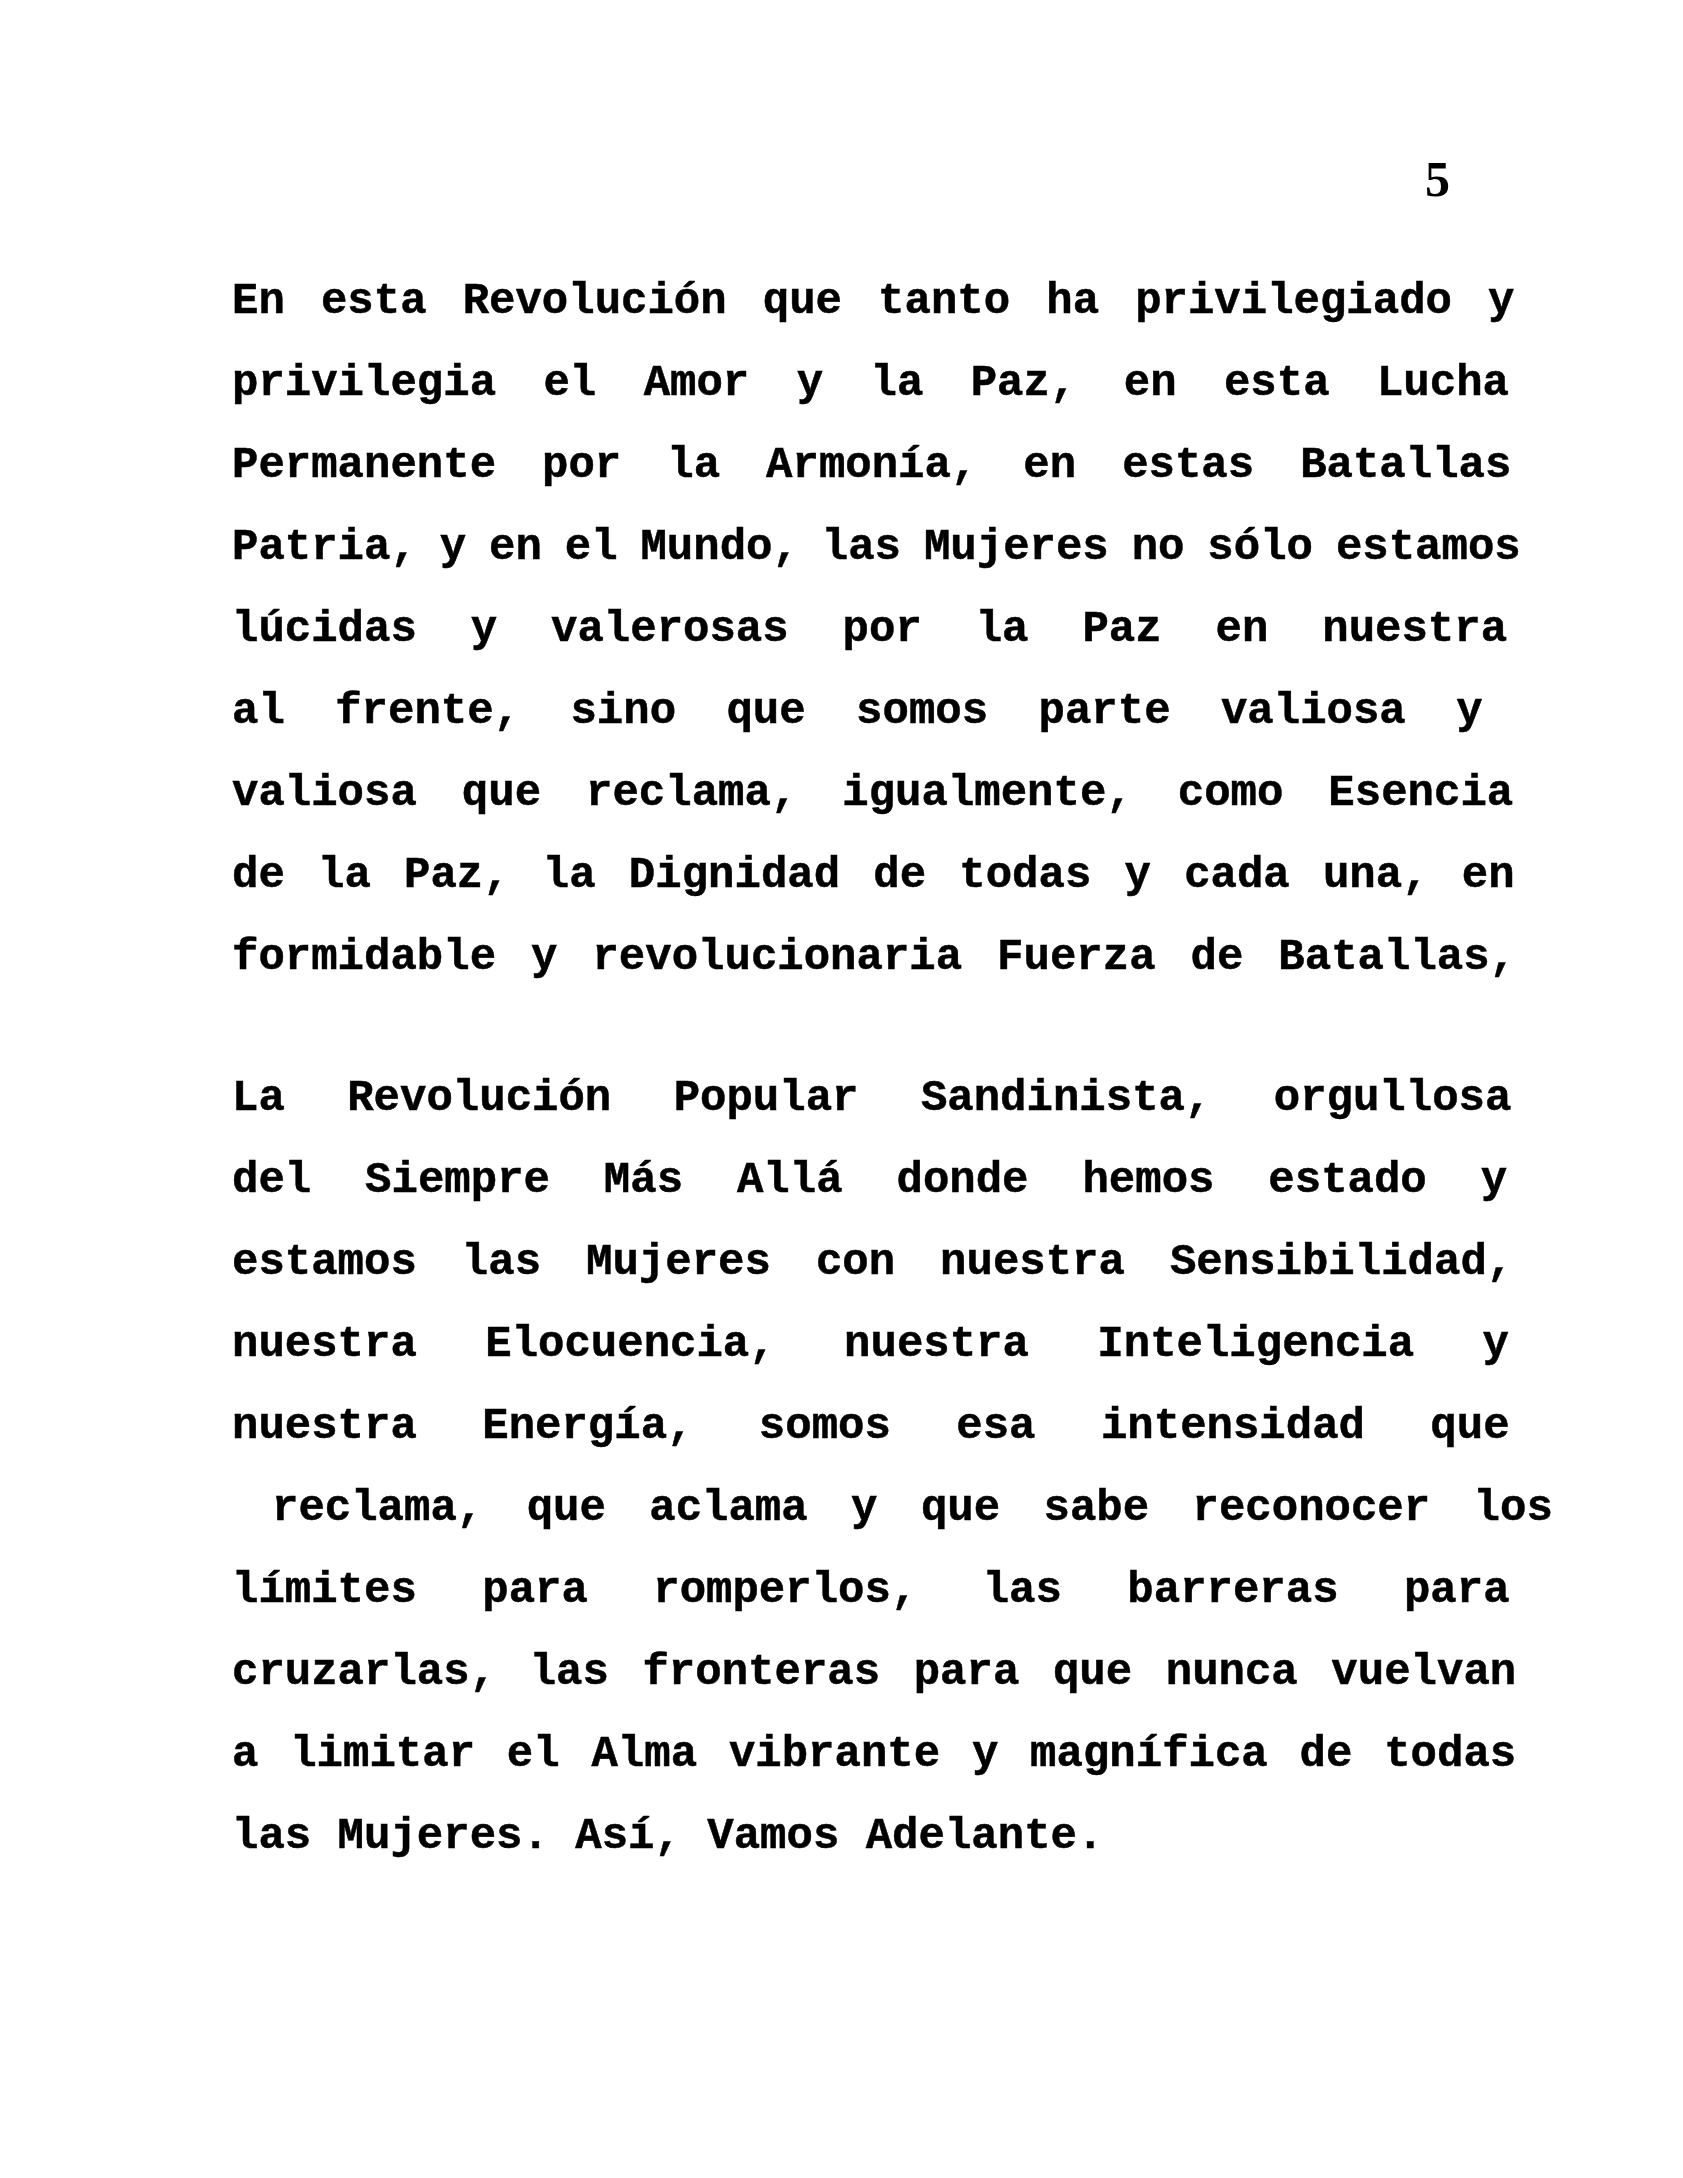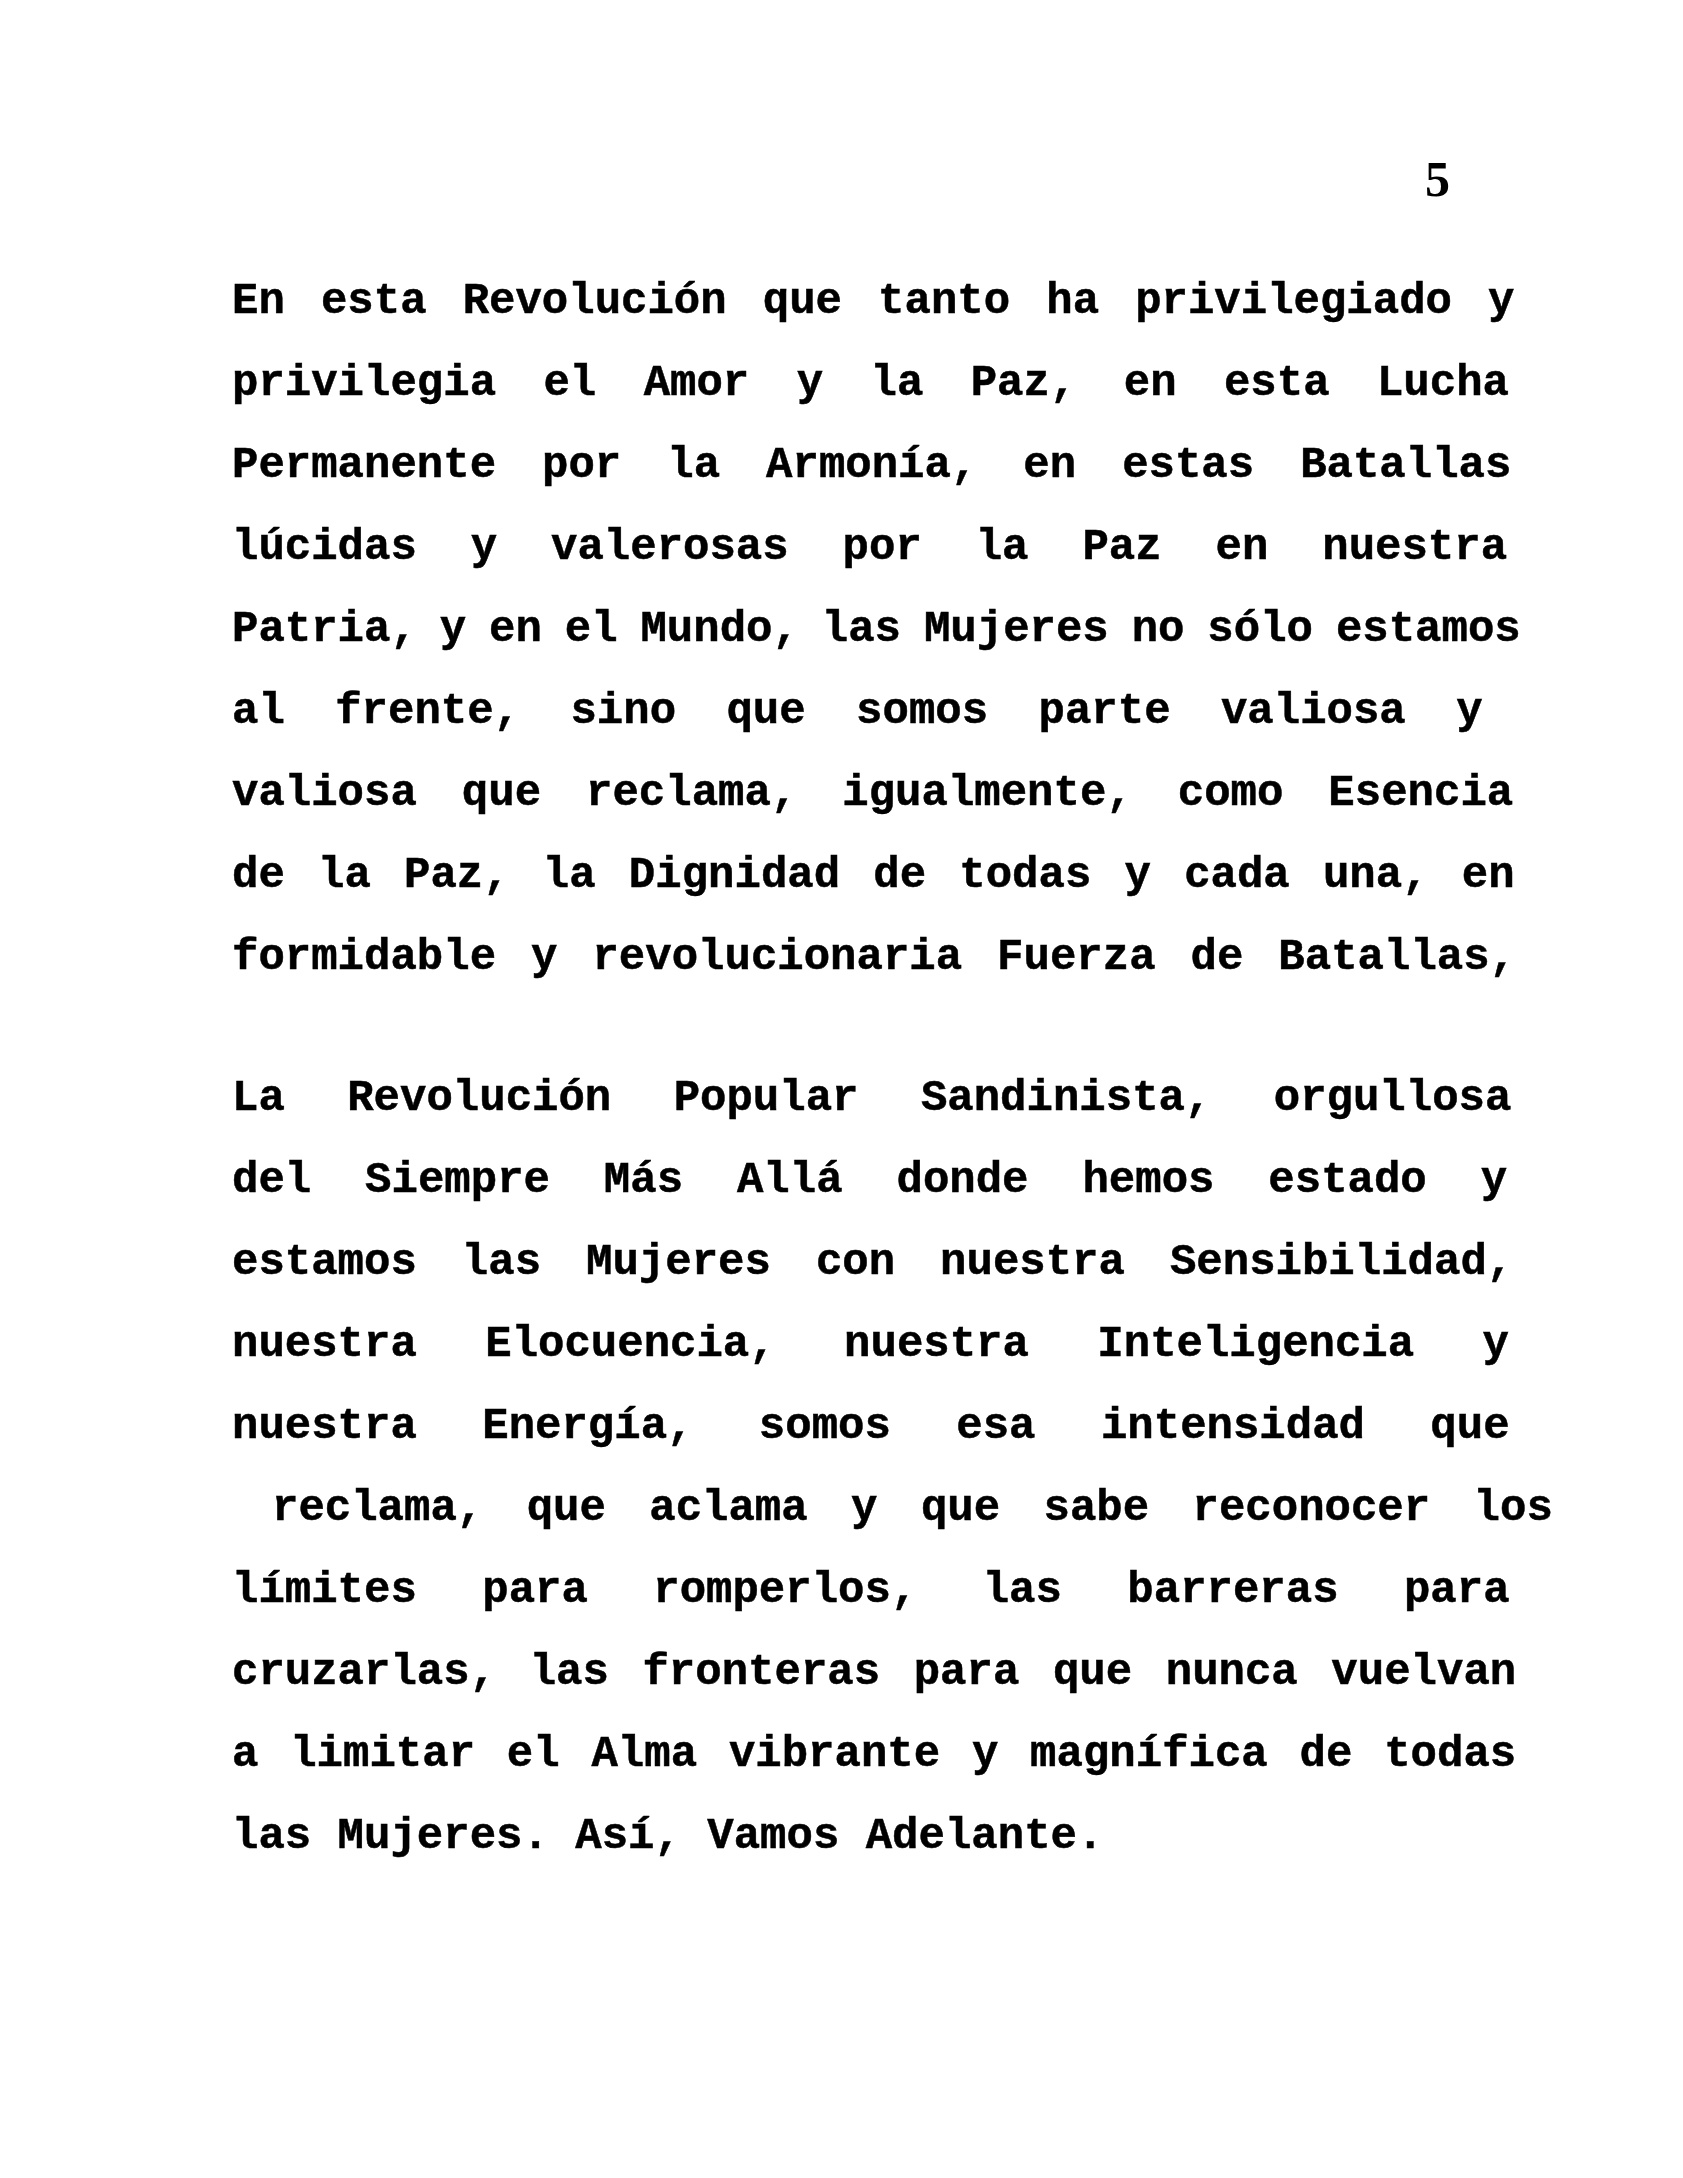--- a/index.html
+++ b/index.html
@@ -60,22 +60,22 @@
 <div class="page">
 
   <div class="page-number">5</div>
 
   <div class="textblock">
 
     <div class="paragraph">
       <div class="line" style="word-spacing: 9.7px;"><span>En esta Revolución que tanto ha privilegiado y</span></div>
       <div class="line" style="word-spacing: 21px;"><span>privilegia el Amor y la Paz, en esta Lucha</span></div>
       <div class="line" style="word-spacing: 19.6px;"><span>Permanente por la Armonía, en estas Batallas</span></div>
+      <div class="line" style="word-spacing: -3.5px;"><span>Patria, y en el Mundo, las Mujeres no sólo estamos</span></div>
       <div class="line" style="word-spacing: 27.5px;"><span>lúcidas y valerosas por la Paz en nuestra</span></div>
-      <div class="line" style="word-spacing: -3.5px;"><span>Patria, y en el Mundo, las Mujeres no sólo estamos</span></div>
       <div class="line" style="word-spacing: 24px;"><span>al frente, sino que somos parte valiosa y</span></div>
       <div class="line" style="word-spacing: 18.6px; text-align: center;"><span>valiosa que reclama, igualmente, como Esencia</span></div>
       <div class="line" style="word-spacing: 6.8px;"><span>de la Paz, la Dignidad de todas y cada una, en</span></div>
       <div class="line" style="word-spacing: 8.6px;"><span>formidable y revolucionaria Fuerza de Batallas,</span></div>
     </div>
 
     <div class="paragraph">
       <div class="line" style="word-spacing: 36px;"><span>La Revolución Popular Sandinista, orgullosa</span></div>
       <div class="line" style="word-spacing: 27.5px;"><span>del Siempre Más Allá donde hemos estado y</span></div>
       <div class="line" style="word-spacing: 18.6px;"><span>estamos las Mujeres con nuestra Sensibilidad,</span></div>

